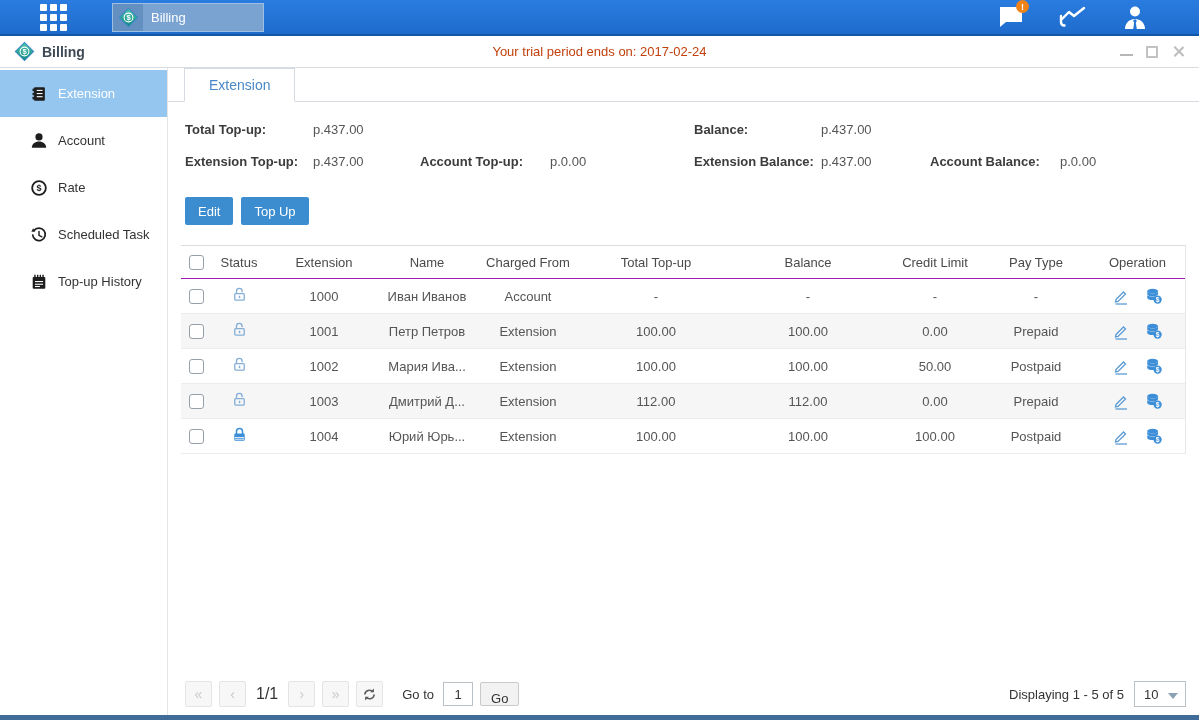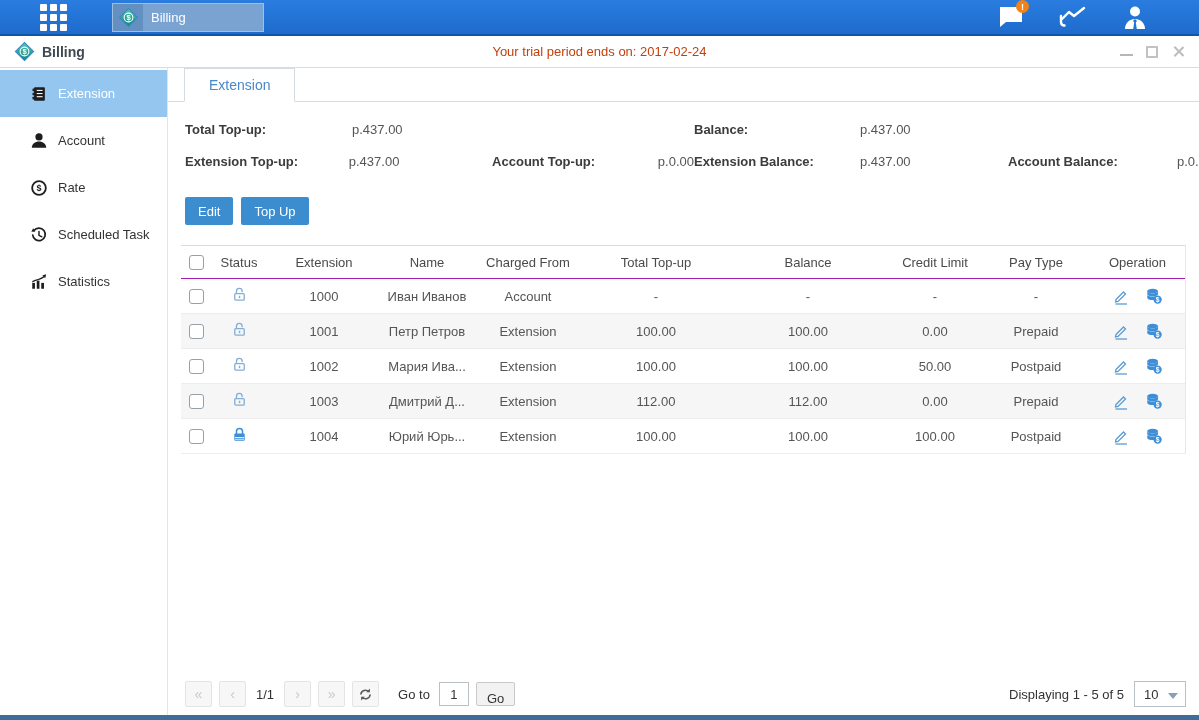--- a/index.html
+++ b/index.html
@@ -51,21 +51,21 @@
   
   .tabbar { height:34px; border-bottom:1px solid #d5dbe1; display:flex; align-items:flex-end;
     padding-left:16px; flex:0 0 34px; }
   .tab { height:34px; background:#fff; border:1px solid #d5dbe1; border-bottom:1px solid #fff;
     margin-bottom:-1px; padding:0 24px; display:flex; align-items:center; font-size:14px;
     color:#4a88c8; cursor:pointer; }
 
   
   .summary { padding:20px 13px 0 17px; }
   .sum-row { display:flex; margin-bottom:17px; font-size:13px; }
-  .half { display:flex;gap:39px; }
+  .half { display:flex; }
   .half.left { width:509px; }
   .lbl { font-weight:bold; color:#3c3c3c; }
   .val { color:#555; }
   .w128{width:128px;} .w107{width:107px;} .w130{width:130px;} .w127{width:127px;} .w109{width:109px;}
 
   
   .actions { margin:11px 0 0 17px; display:flex; gap:8px; }
   .btn-blue { background:#3c8dcf; color:#fff; border:none; font-size:13px; height:28px;
     padding:0 13px; border-radius:2px; cursor:pointer; font-family:inherit; }
 
@@ -83,21 +83,21 @@
   input[type=checkbox]{ appearance:none; -webkit-appearance:none; width:15px; height:15px;
     border:1px solid #97a0a8; border-radius:3px; background:#fff; cursor:pointer; }
   .op-ic { width:18px; height:18px; cursor:pointer; display:flex; align-items:center; justify-content:center; }
 
   
   .pager { margin:auto 13px 8px 17px; display:flex; align-items:center; flex:0 0 auto; padding-top:8px; }
   .pbtn { width:27px; height:26px; border:1px solid #e4e4e4; background:#f7f7f7; border-radius:2px;
     color:#c9c9c9; font-size:14px; display:flex; align-items:center; justify-content:center;
     margin-right:7px; cursor:pointer; }
   .pbtn.dark { color:#5a5a5a; }
-  .pcur { font-size:13px; color:#333; margin:0 10px 0 3px; }
+  .pcur { font-size:16px; color:#333; margin:0 10px 0 3px; }
   .goto-lbl { font-size:13px; color:#333; margin:0 9px 0 12px; }
   .goto-in { width:30px; height:24px; border:1px solid #b9c1c7; text-align:center; font-size:13px;
     color:#333; font-family:inherit; }
   .go-btn { height:24px; margin-left:7px; padding:8px 10px; border:1px solid #c9c9c9; background:#f2f2f2;
     font-size:13px; color:#333; border-radius:2px; cursor:pointer; font-family:inherit; }
   .pager-right { margin-left:auto; display:flex; align-items:center; gap:10px; }
   .disp { font-size:13px; color:#333; }
   .psize { width:52px; height:26px; border:1px solid #b9c1c7; background:#fff; display:flex;
     align-items:center; font-size:13px; color:#333; padding-left:9px; position:relative; cursor:pointer; }
   .caret { position:absolute; right:7px; top:11px; width:0; height:0; border-left:5px solid transparent;
@@ -241,29 +241,35 @@
             <path d="M4.3 5.2 A7 7 0 1 1 3 10" fill="none" stroke="#1d1d1d" stroke-width="1.9" stroke-linecap="round"></path>
             <path d="M1.5 6.5 L5.8 6.0 L3.5 2.4 Z" fill="#1d1d1d"></path>
             <path d="M10 6v4.4l3.2 1.6" fill="none" stroke="#1d1d1d" stroke-width="1.6" stroke-linecap="round"></path>
           </svg>
         </span>
         <span>Scheduled Task</span>
       </div>
       <div class="side-item">
         <span class="si-icon">
           <svg width="18" height="18" viewBox="0 0 20 20">
-              <g fill="#1d1d1d">
-            <rect x="2.5" y="11" width="3" height="6.5"></rect>
-                <rect x="7.5" y="8.5" width="3" height="9"></rect>
-                <rect x="12.5" y="11" width="3" height="6.5"></rect>
-            <path d="M2.5 9 C7 6.5 11 6.5 15 3.5 L13.5 2.8 L18 1.5 L16.8 6 L16 4.8 C12 7.8 7.5 8 2.5 10.5 Z"></path>
+            <rect x="3" y="4.5" width="14" height="13" rx="1" fill="#1d1d1d"></rect>
+            <g stroke="#1d1d1d" stroke-width="1.6">
+                <line x1="5.5" y1="2" x2="5.5" y2="5"></line>
+                <line x1="8.5" y1="2" x2="8.5" y2="5"></line>
+                <line x1="11.5" y1="2" x2="11.5" y2="5"></line>
+                <line x1="14.5" y1="2" x2="14.5" y2="5"></line>
+              </g>
+            <g stroke="#ffffff" stroke-width="1.2">
+                <line x1="5.5" y1="9.5" x2="14.5" y2="9.5"></line>
+                <line x1="5.5" y1="12.5" x2="14.5" y2="12.5"></line>
+                <line x1="5.5" y1="15" x2="11" y2="15"></line>
               </g>
           </svg>
         </span>
-        <span>Statistics</span>
+        <span>Top-up History</span>
       </div>
     </aside>
 
     <main class="main">
 
       <div class="tabbar">
         <div class="tab">
           <span>Extension</span>
         </div>
       </div>

